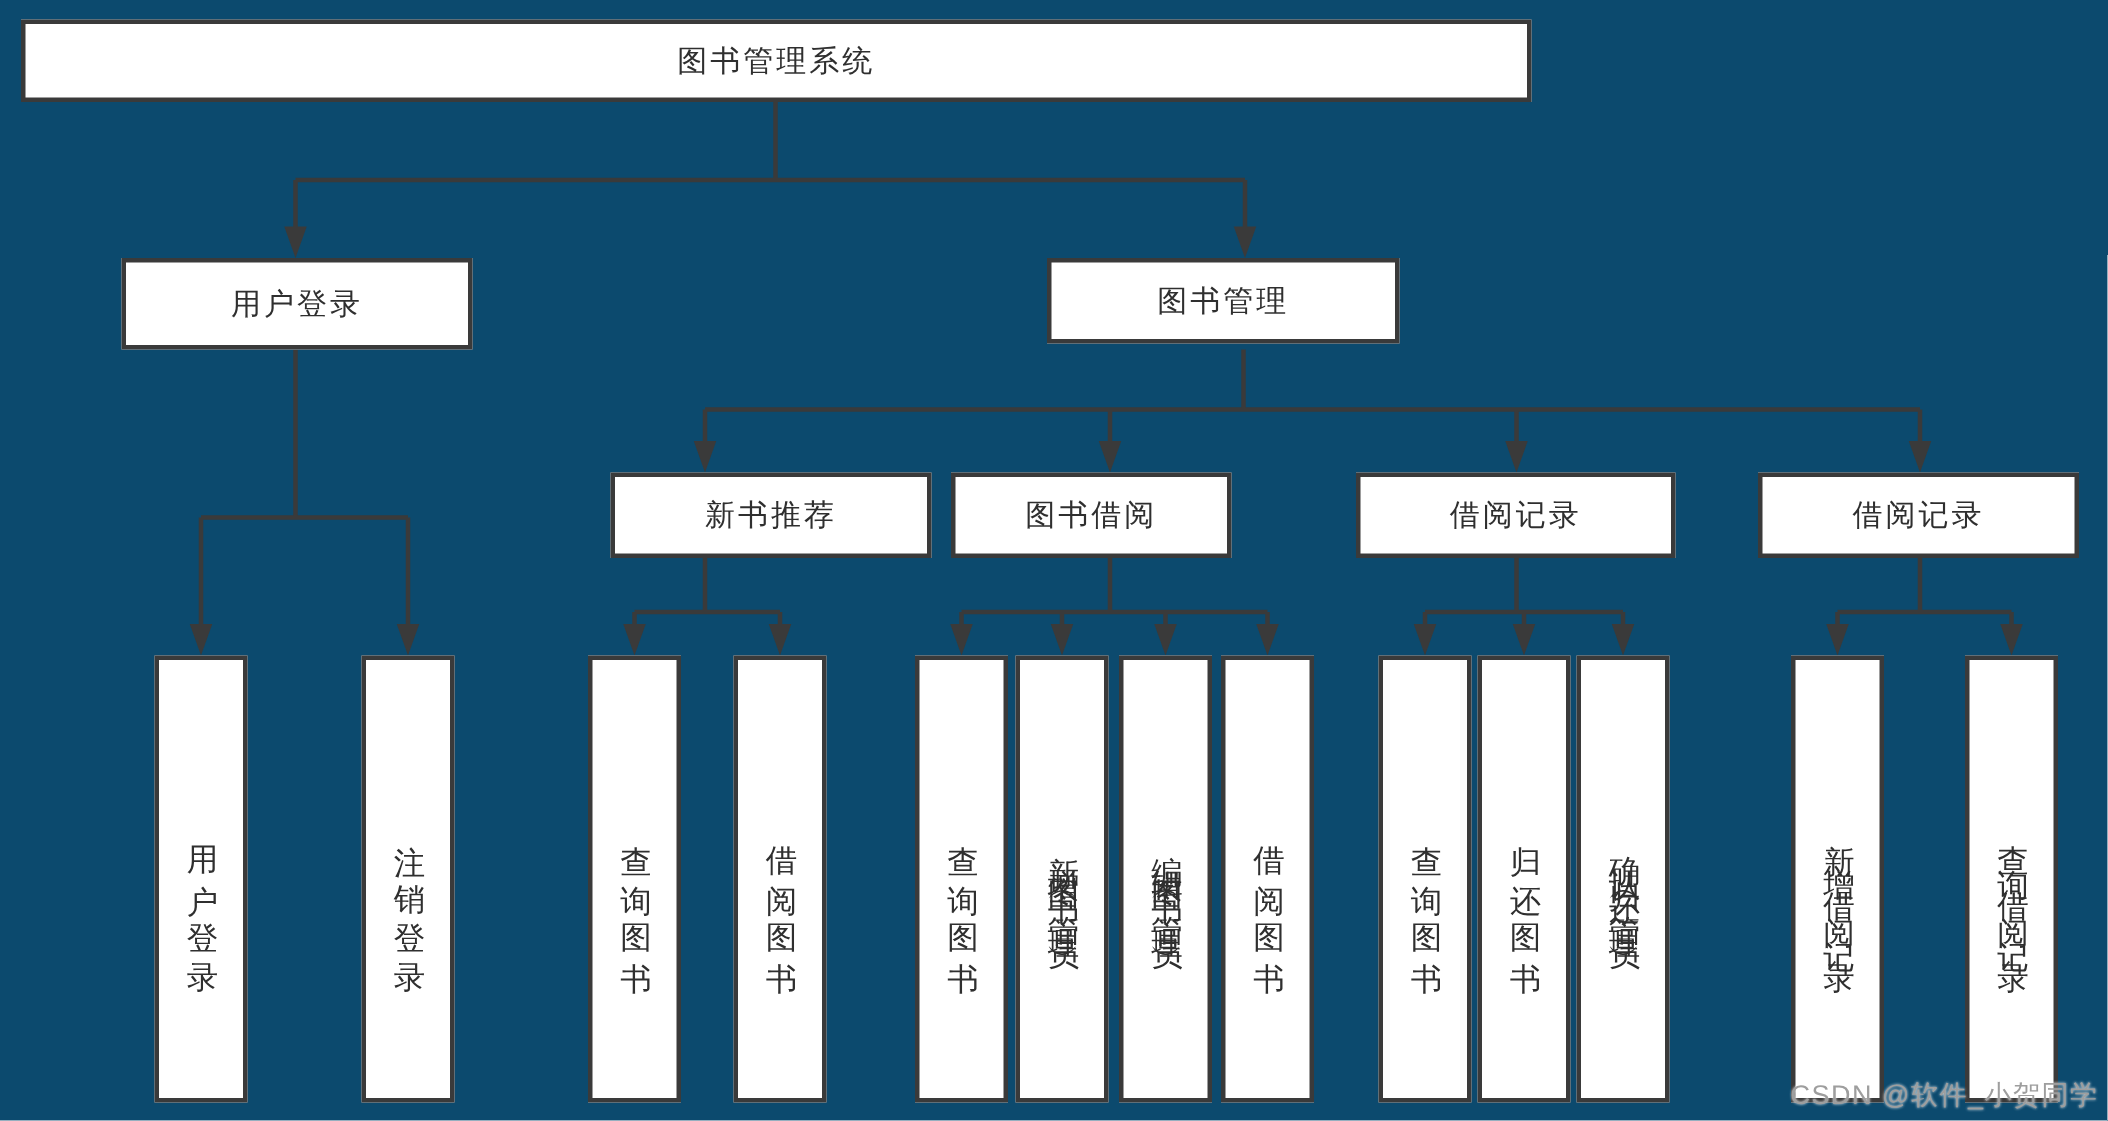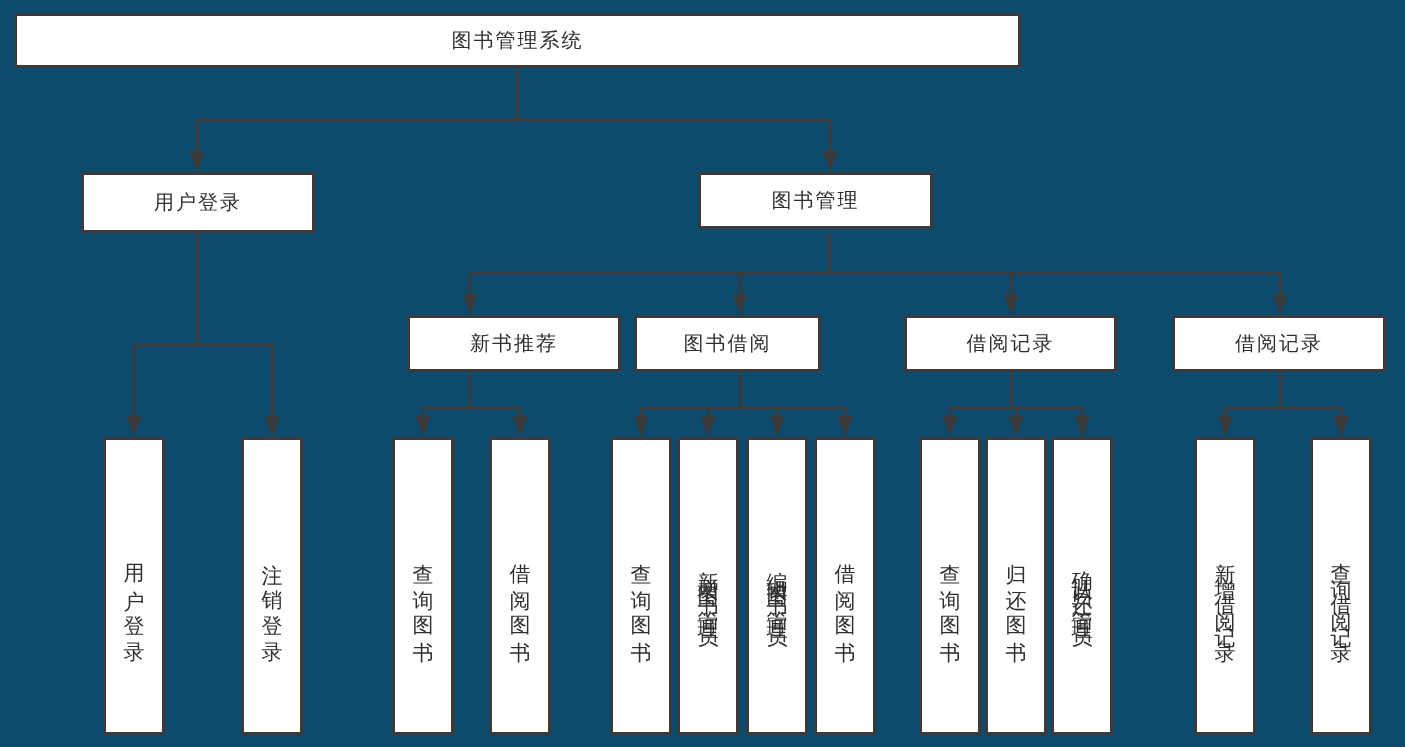--- a/index.html
+++ b/index.html
@@ -127,14 +127,15 @@
   <div class="box leaf ls-tight" style="left:1051px;top:437px;width:62px;height:298px;">
     <span>确认归还（管理员）</span>
   </div>
   <div class="box leaf ls-mid" style="left:1194px;top:437px;width:62px;height:298px;">
     <span>新增借阅记录</span>
   </div>
   <div class="box leaf ls-mid" style="left:1310px;top:437px;width:62px;height:298px;">
     <span>查询借阅记录</span>
   </div>
 
+  <div class="watermark">CSDN @软件_小贺同学</div>
 
 </div>
 
 </body></html>

